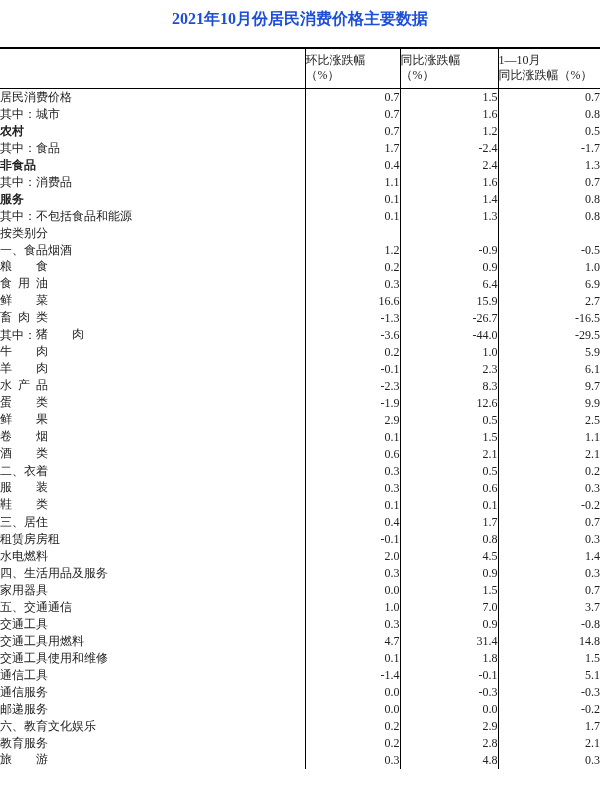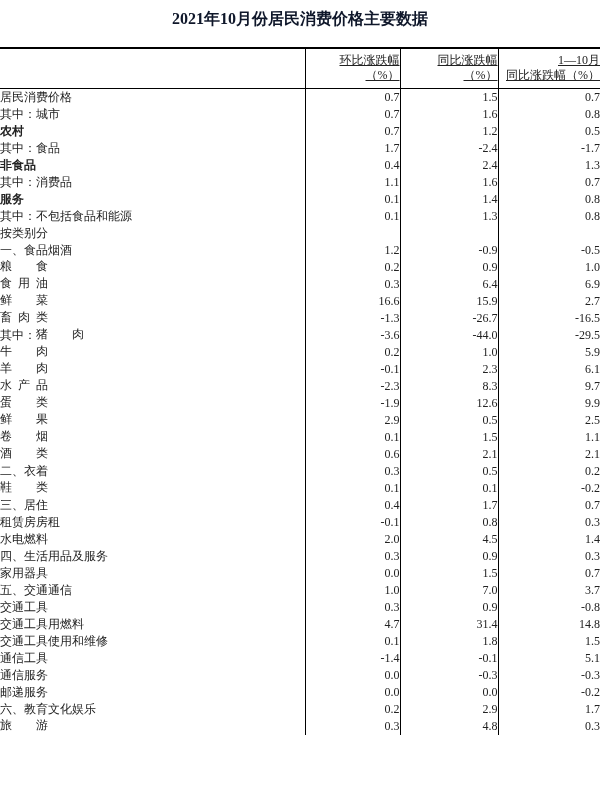--- a/index.html
+++ b/index.html
@@ -10,43 +10,42 @@
     overflow: hidden;
     font-family: "Liberation Serif", "DejaVu Serif", serif;
     color: #222222;
   }
   .page-title {
     margin-top: 8px;
     text-align: center;
     font-size: 16px;
     line-height: 22px;
     font-weight: bold;
-    color: #0f172a;
+    color: #1d4ed8;
   }
   table.cpi-table {
     width: 600px;
     margin-top: 17px;
     border-collapse: collapse;
     table-layout: fixed;
     border-top: 2px solid #000000;
     font-size: 12px;
   }
   table.cpi-table th, table.cpi-table td {
     padding: 0;
     vertical-align: middle;
     white-space: nowrap;
     overflow: hidden;
   }
   thead th {
     height: 40px;
     border-bottom: 1px solid #000000;
     font-weight: normal;
-    text-align: right;
+    text-align: left;
     line-height: 15px;
-    text-decoration: underline;
   }
   thead th.sep, tbody td.sep { border-left: 1px solid #000000; }
   tbody td { height: 17px; line-height: 17px; }
   td.num-cell { text-align: right; padding-right: 6px; }
   td.label-cell { text-align: left; }
   .ind0 { padding-left: 8px; }
   .ind1 { padding-left: 32px; }
   .ind2 { padding-left: 68px; font-weight: bold; }
   .ind3 { padding-left: 44px; }
   .ind4 { padding-left: 80px; }
@@ -221,20 +220,26 @@
         <td class="num-cell sep">2.1</td>
         <td class="num-cell sep">2.1</td>
       </tr>
       <tr>
         <td class="label-cell ind0"><span>二、衣着</span></td>
         <td class="num-cell sep">0.3</td>
         <td class="num-cell sep">0.5</td>
         <td class="num-cell sep">0.2</td>
       </tr>
       <tr>
+        <td class="label-cell ind1"><span class="j4">服装</span></td>
+        <td class="num-cell sep">0.3</td>
+        <td class="num-cell sep">0.6</td>
+        <td class="num-cell sep">0.3</td>
+      </tr>
+      <tr>
         <td class="label-cell ind1"><span class="j4">鞋类</span></td>
         <td class="num-cell sep">0.1</td>
         <td class="num-cell sep">0.1</td>
         <td class="num-cell sep">-0.2</td>
       </tr>
       <tr>
         <td class="label-cell ind0"><span>三、居住</span></td>
         <td class="num-cell sep">0.4</td>
         <td class="num-cell sep">1.7</td>
         <td class="num-cell sep">0.7</td>
@@ -305,19 +310,25 @@
         <td class="num-cell sep">0.0</td>
         <td class="num-cell sep">-0.2</td>
       </tr>
       <tr>
         <td class="label-cell ind0"><span>六、教育文化娱乐</span></td>
         <td class="num-cell sep">0.2</td>
         <td class="num-cell sep">2.9</td>
         <td class="num-cell sep">1.7</td>
       </tr>
       <tr>
+        <td class="label-cell ind1"><span>教育服务</span></td>
+        <td class="num-cell sep">0.2</td>
+        <td class="num-cell sep">2.8</td>
+        <td class="num-cell sep">2.1</td>
+      </tr>
+      <tr>
         <td class="label-cell ind1"><span class="j4">旅游</span></td>
         <td class="num-cell sep">0.3</td>
         <td class="num-cell sep">4.8</td>
         <td class="num-cell sep">0.3</td>
       </tr>
     </tbody>
 </table>
 
 </body></html>

